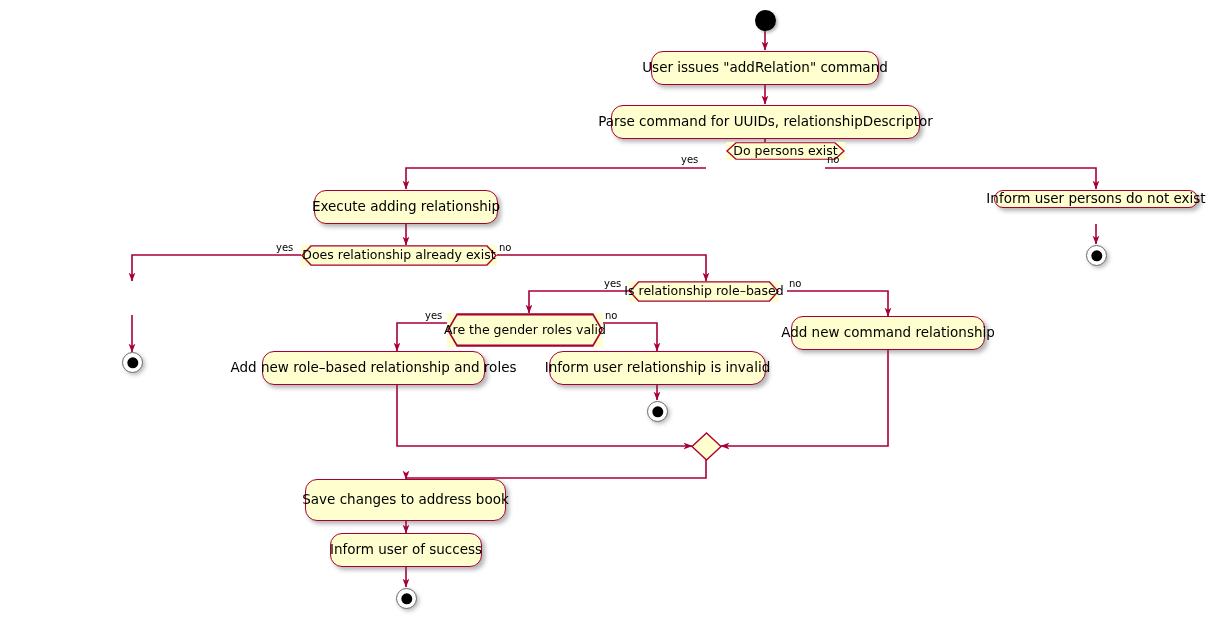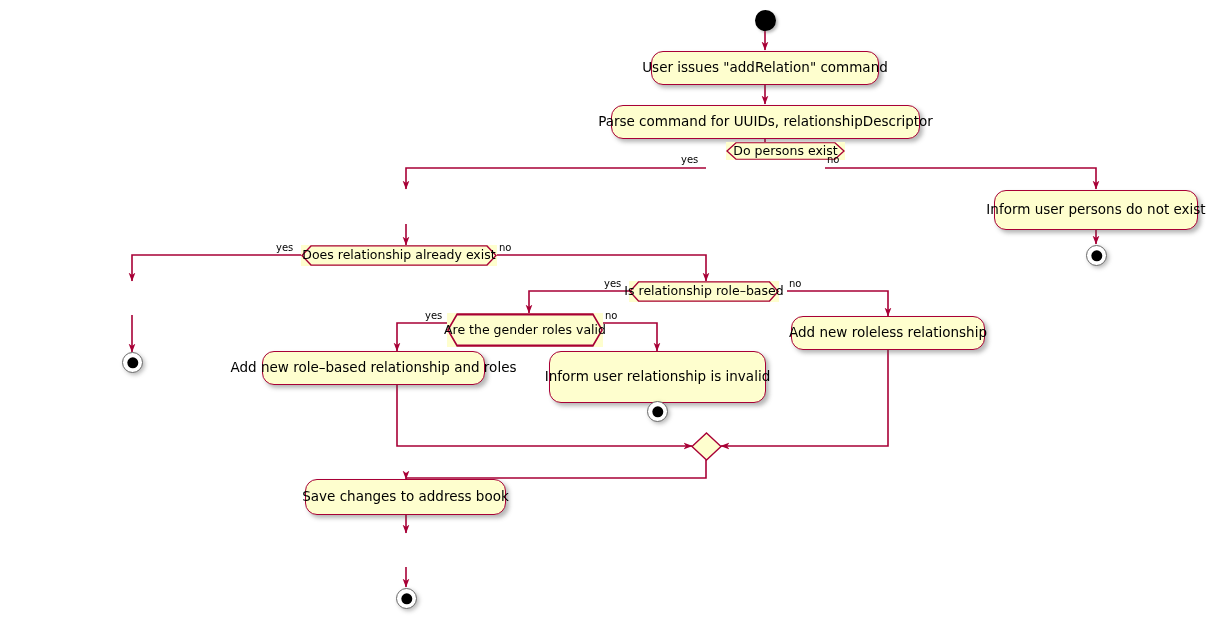--- a/index.html
+++ b/index.html
@@ -173,42 +173,48 @@
   <div class="start-node" style="left:755px; top:10px; width:21px; height:21px;"></div>
 
   <div class="activity" style="left:651px; top:51px; width:228px; height:34px;">
     <span>User issues "addRelation" command</span>
   </div>
 
   <div class="activity" style="left:611px; top:105px; width:309px; height:34px;">
     <span>Parse command for UUIDs, relationshipDescriptor</span>
   </div>
 
-  <div class="activity" style="left:994px; top:190px; width:204px; height:40px;align-items:center;">
+  <div class="activity" style="left:994px; top:190px; width:204px; height:18px;align-items:center;">
     <span>Inform user persons do not exist</span>
   </div>
 
+  <div class="activity" style="left:314px; top:190px; width:184px; height:34px;">
+    <span>Execute adding relationship</span>
+  </div>
 
 
   <div class="activity" style="left:262px; top:351px; width:223px; height:34px;">
     <span>Add new role–based relationship and roles</span>
   </div>
 
-  <div class="activity" style="left:549px; top:351px; width:217px; height:52px;">
+  <div class="activity" style="left:549px; top:351px; width:217px; height:34px;border-radius:14px;">
     <span>Inform user relationship is invalid</span>
   </div>
 
   <div class="activity" style="left:791px; top:316px; width:194px; height:34px;">
-    <span>Add new roleless relationship</span>
-  </div>
-
-  <div class="activity" style="left:305px; top:479px; width:201px; height:36px;">
+    <span>Add new command relationship</span>
+  </div>
+
+  <div class="activity" style="left:305px; top:479px; width:201px; height:42px;">
     <span>Save changes to address book</span>
   </div>
 
+  <div class="activity" style="left:330px; top:533px; width:152px; height:34px;">
+    <span>Inform user of success</span>
+  </div>
 
   <div class="decision" style="left:706px; top:142px; width:119px; height:18px;margin-left:20px;">
     <svg class="hexbg" viewBox="0 0 119 21" preserveAspectRatio="none">
       <polygon points="10,0.9 109,0.9 118.1,10.5 109,20.1 10,20.1 0.9,10.5" fill="#FEFECE" stroke="#A80036" stroke-width="1.4"></polygon>
     </svg>
     <span class="hexlabel">Do persons exist</span>
   </div>
 
   <div class="decision" style="left:301px; top:245px; width:196px; height:21px;">
     <svg class="hexbg" viewBox="0 0 196 21" preserveAspectRatio="none">

